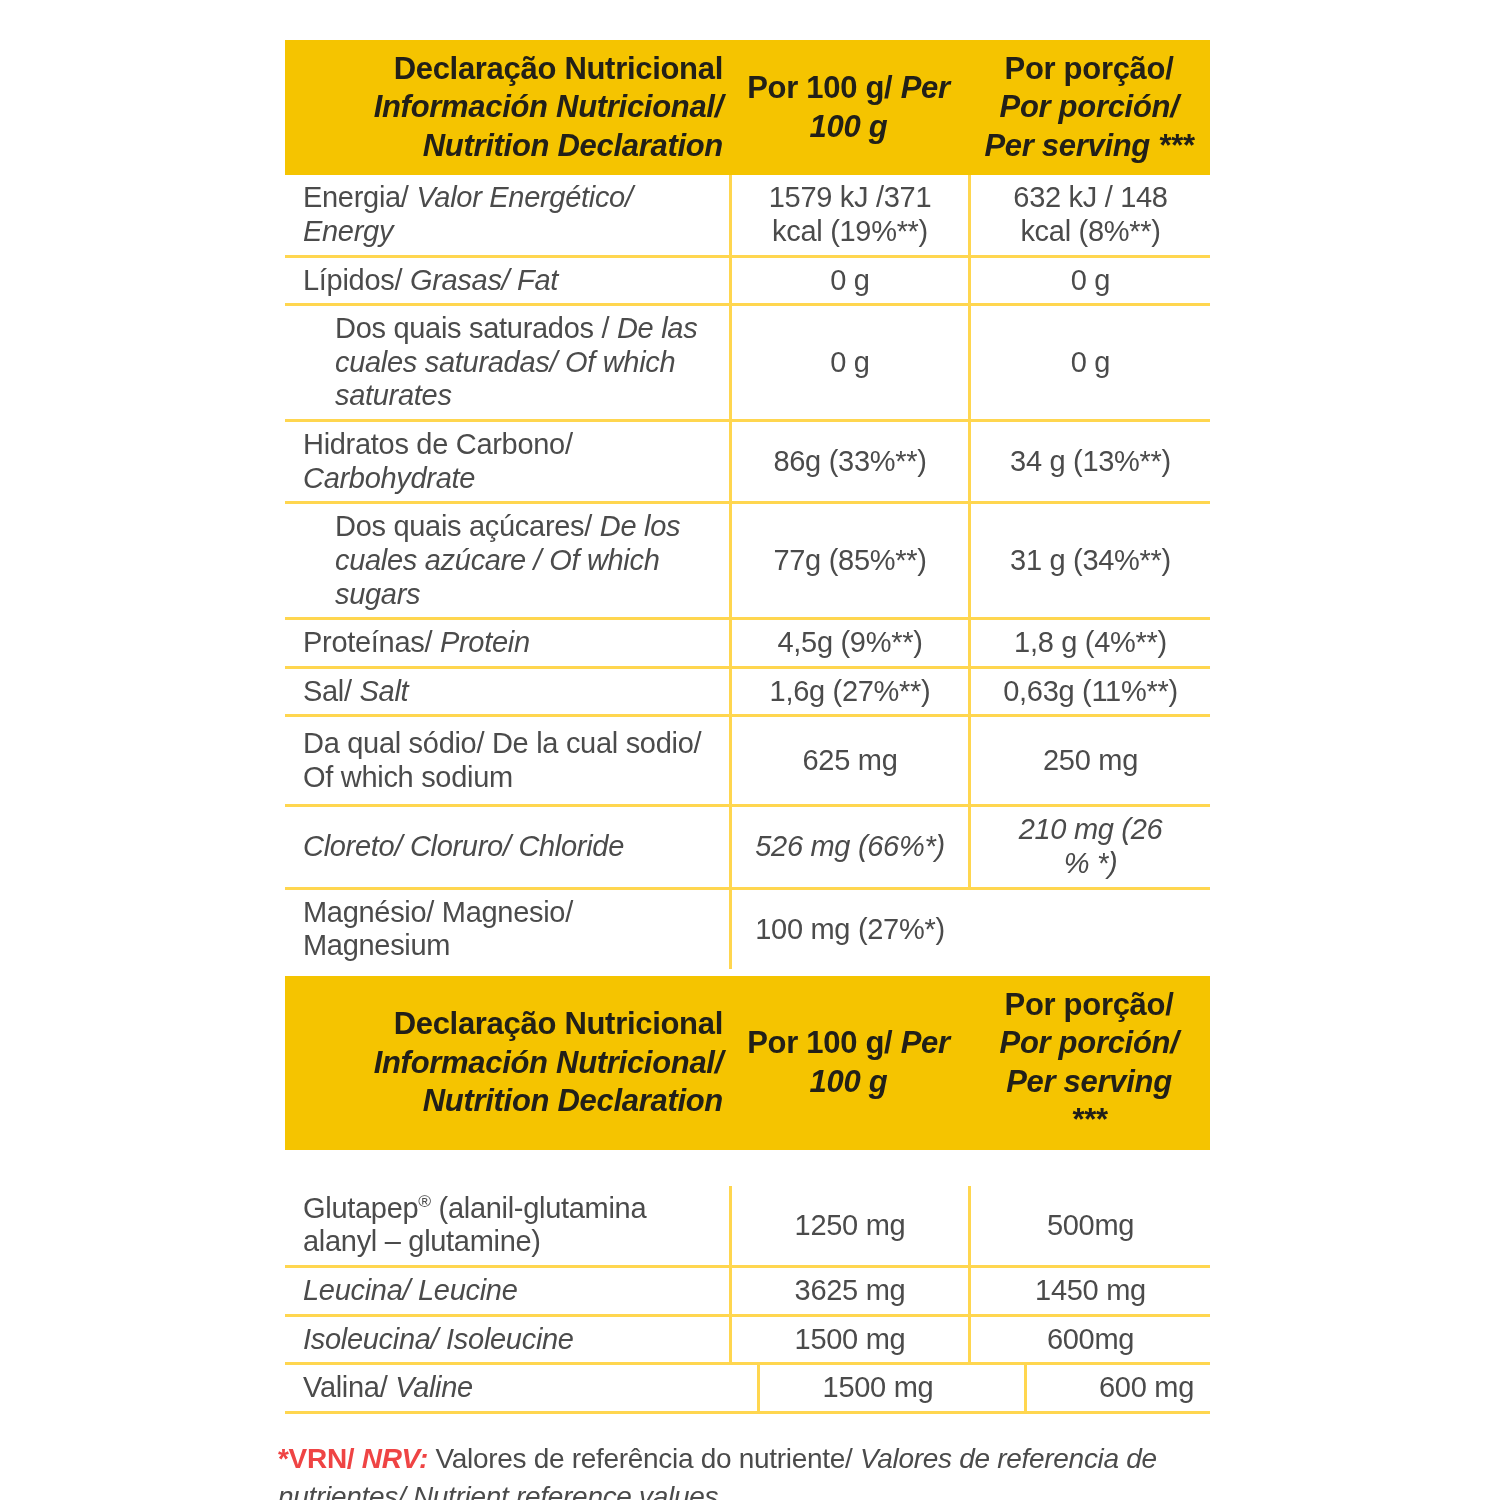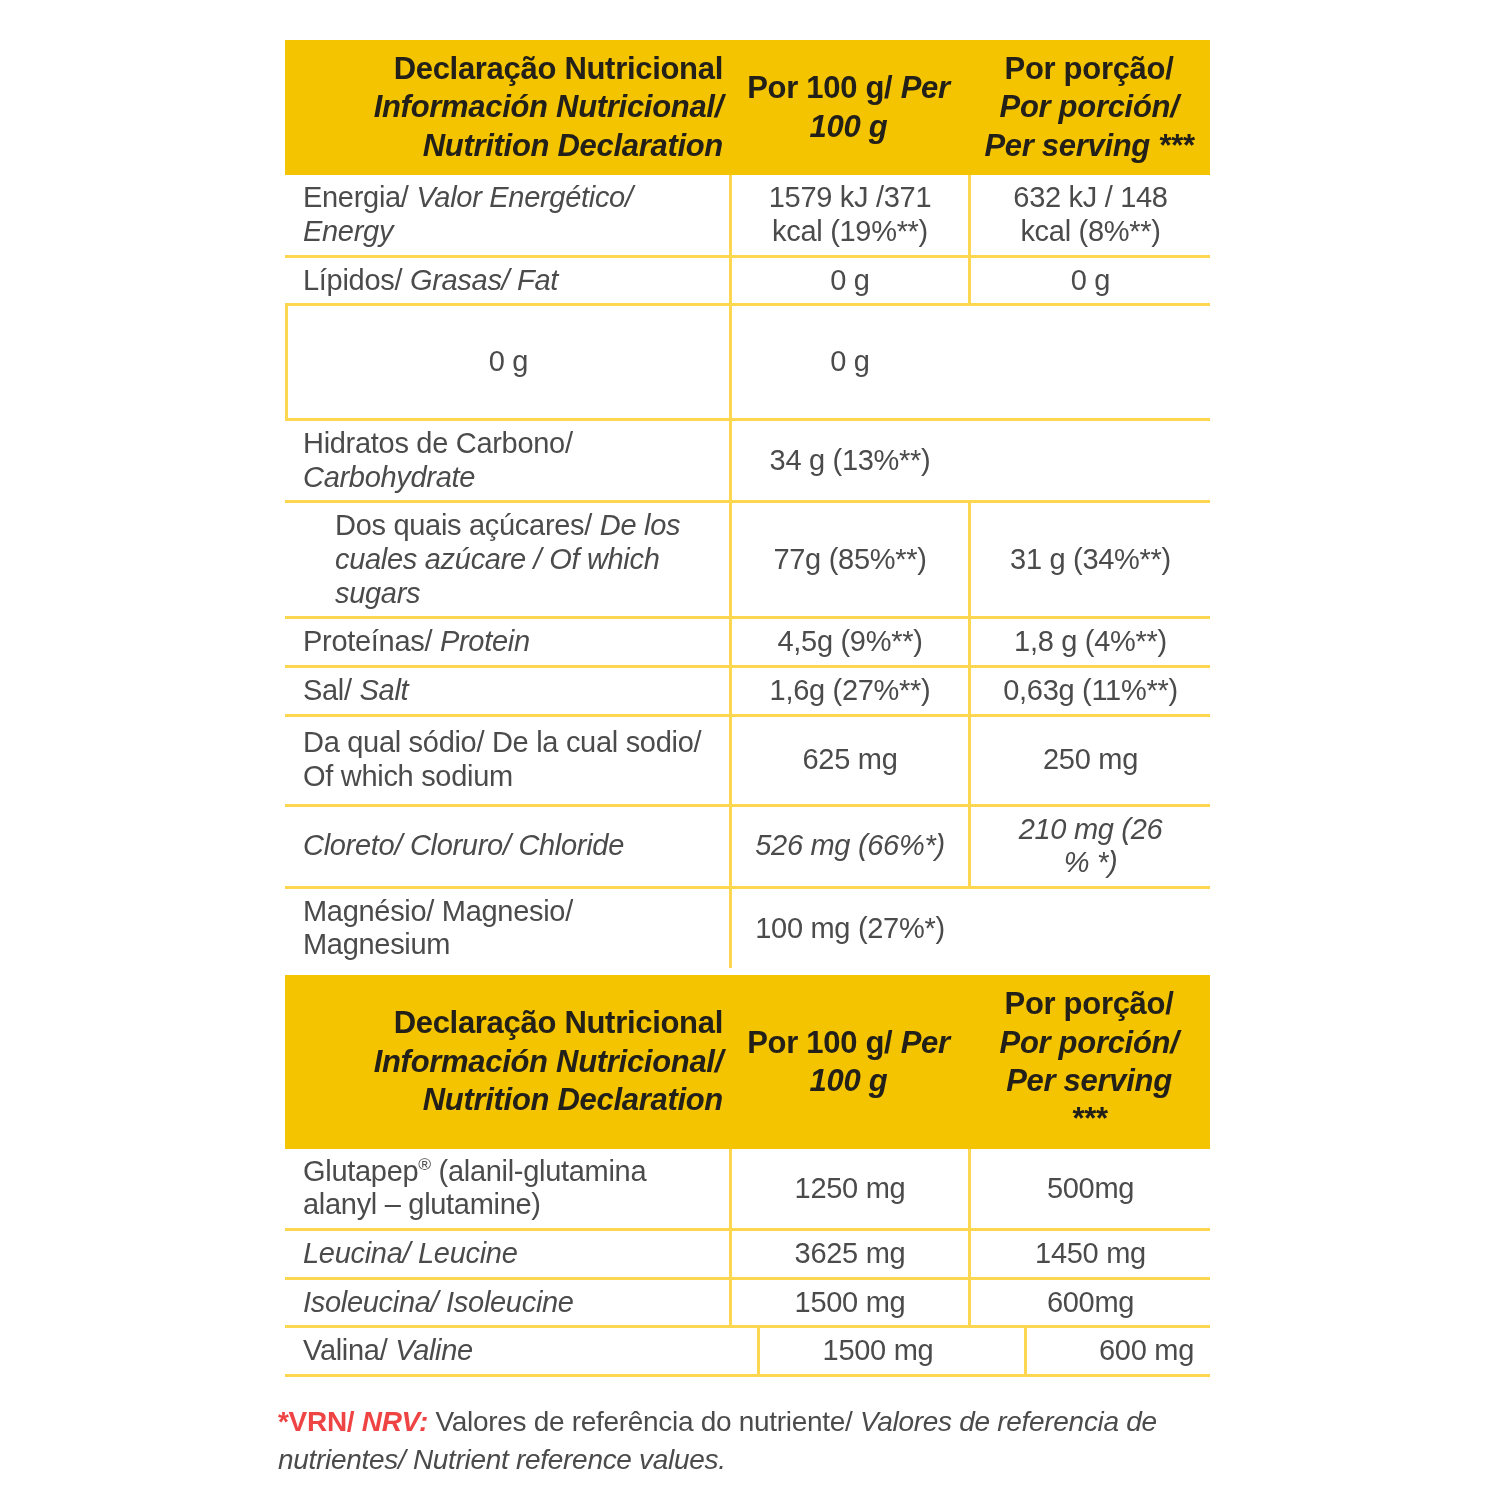--- a/index.html
+++ b/index.html
@@ -46,21 +46,21 @@
   .r-energia{min-height:71px;}
   .r-lipidos{min-height:47px;}
   .r-saturates{min-height:115px;}
   .r-carbs{min-height:75px;}
   .r-sugars{min-height:92px;}
   .r-protein{min-height:48px;}
   .r-salt{min-height:48px;}
   .r-sodium{min-height:90px;}
   .r-chloride{min-height:80px;font-style:italic;}
   .r-magnesium{min-height:52px;}
-  .r-glutapep{min-height:72px;}
+  .r-glutapep{min-height:72px;margin-top:36px;}
   .r-leucine,.r-isoleucine{min-height:48px;}
   .r-valine{min-height:44px;gap:28px;}
   sup{font-size:0.6em;line-height:0;}
   .footnotes{margin:26px 0 0 -7px;width:905px;font-size:28px;line-height:1.35;}
   .footnotes p{margin:0 0 22px 0;}
   .fb{font-weight:bold;color:#ef4444;}
 </style>
 </head>
 <body>
 
@@ -86,26 +86,28 @@
 kcal (8%**)</div>
     </div>
 
     <div class="trow r-lipidos">
       <div class="cell label"><span>Lípidos/</span><span class="it"> Grasas/ Fat</span></div>
       <div class="cell val">0 g</div>
       <div class="cell val">0 g</div>
     </div>
 
     <div class="trow indent r-saturates">
+      <div class="cell label"><span>Dos quais saturados /</span><span class="it"> De las cuales saturadas/ Of which saturates</span></div>
       <div class="cell val">0 g</div>
       <div class="cell val">0 g</div>
     </div>
 
     <div class="trow r-carbs">
       <div class="cell label"><span>Hidratos de Carbono/</span><span class="it"> Carbohydrate</span></div>
+      <div class="cell val">86g (33%**)</div>
       <div class="cell val">34 g (13%**)</div>
     </div>
 
     <div class="trow indent r-sugars">
       <div class="cell label"><span>Dos quais açúcares/</span><span class="it"> De los cuales azúcare / Of which sugars</span></div>
       <div class="cell val">77g (85%**)</div>
       <div class="cell val">31 g (34%**)</div>
     </div>
 
     <div class="trow r-protein">

